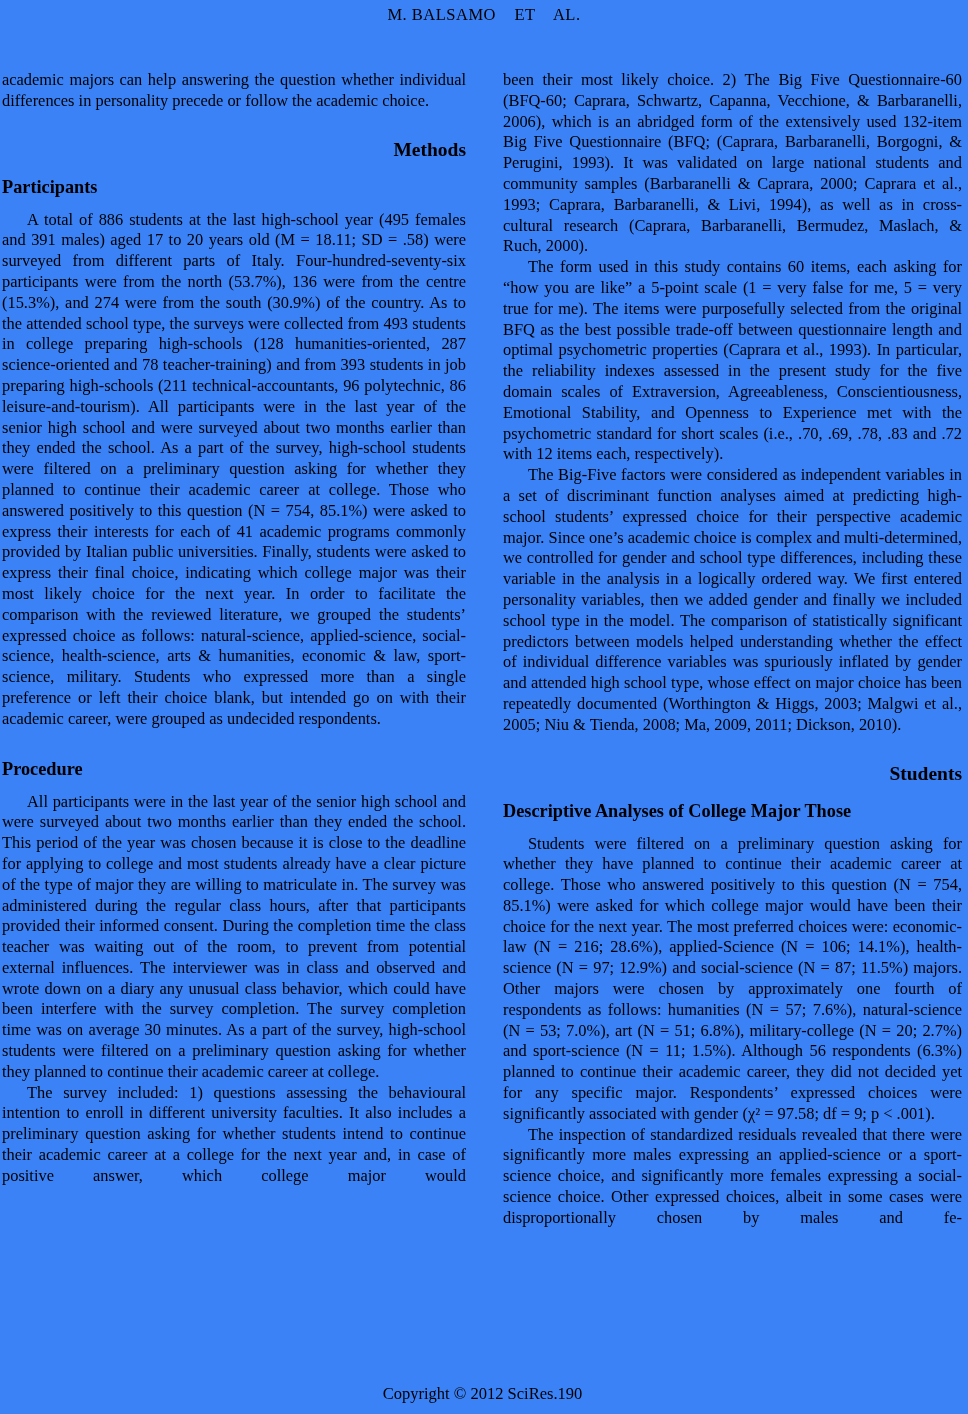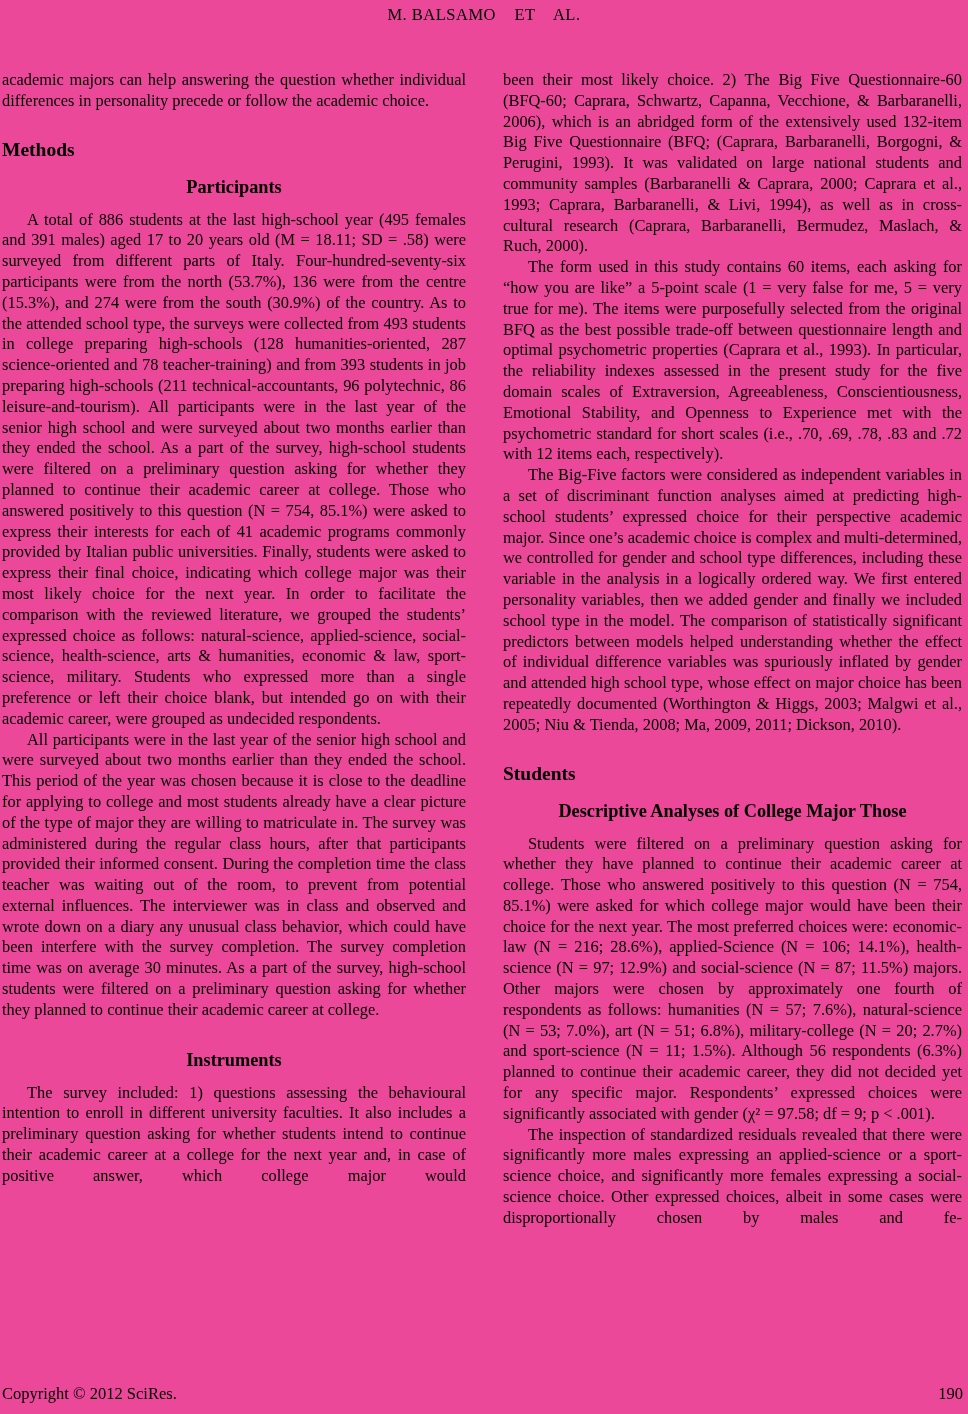--- a/index.html
+++ b/index.html
@@ -4,21 +4,21 @@
 <style>
   html, body {
     margin: 0;
     padding: 0;
     background: #ffffff;
   }
   .page {
     position: relative;
     width: 968px;
     height: 1414px;
-    background: #ec4899;
+    background: #3b82f6;
     color: #000000;
     font-family: "Liberation Serif", "DejaVu Serif", serif;
     overflow: hidden;
   }
   .running-head {
     position: absolute;
     top: 5px;
     left: 0;
     width: 100%;
     text-align: center;
@@ -46,57 +46,57 @@
     line-height: 20.8px;
     text-align: justify;
   }
   .col p.indent { text-indent: 25px; }
   .col p.justify-last { text-align-last: justify; }
   .col h1 {
     margin: 26px 0 15px 0;
     font-size: 19.5px;
     line-height: 23px;
     font-weight: bold;
-    text-align: left;
+    text-align: right;
   }
   .col h2 {
     margin: 28px 0 12px 0;
     font-size: 18.3px;
     line-height: 22px;
     font-weight: bold;
-    text-align: center;
+    text-align: left;
   }
   .col h1 + h2 { margin-top: 12px; }
   .footer {
     position: absolute;
     top: 1384px;
     left: 2px;
     width: 961px;
     display: flex;
-    justify-content: space-between;
+    justify-content: center;
     font-size: 16.5px;
     line-height: 20px;
   }
 </style>
 </head>
 <body>
 
 <div class="page">
 
   <div class="running-head">M. BALSAMO    ET    AL.</div>
 
   <div class="columns">
 
     <div class="col col-left">
       <p class="cont">academic majors can help answering the question whether individual differences in personality precede or follow the academic choice.</p>
       <h1>Methods</h1>
       <h2>Participants</h2>
       <p class="indent">A total of 886 students at the last high-school year (495 females and 391 males) aged 17 to 20 years old (M = 18.11; SD = .58) were surveyed from different parts of Italy. Four-hundred-seventy-six participants were from the north (53.7%), 136 were from the centre (15.3%), and 274 were from the south (30.9%) of the country. As to the attended school type, the surveys were collected from 493 students in college preparing high-schools (128 humanities-oriented, 287 science-oriented and 78 teacher-training) and from 393 students in job preparing high-schools (211 technical-accountants, 96 polytechnic, 86 leisure-and-tourism). All participants were in the last year of the senior high school and were surveyed about two months earlier than they ended the school. As a part of the survey, high-school students were filtered on a preliminary question asking for whether they planned to continue their academic career at college. Those who answered positively to this question (N = 754, 85.1%) were asked to express their interests for each of 41 academic programs commonly provided by Italian public universities. Finally, students were asked to express their final choice, indicating which college major was their most likely choice for the next year. In order to facilitate the comparison with the reviewed literature, we grouped the students’ expressed choice as follows: natural-science, applied-science, social-science, health-science, arts &amp; humanities, economic &amp; law, sport-science, military. Students who expressed more than a single preference or left their choice blank, but intended go on with their academic career, were grouped as undecided respondents.</p>
+      <h2>Procedure</h2>
       <p class="indent">All participants were in the last year of the senior high school and were surveyed about two months earlier than they ended the school. This period of the year was chosen because it is close to the deadline for applying to college and most students already have a clear picture of the type of major they are willing to matriculate in. The survey was administered during the regular class hours, after that participants provided their informed consent. During the completion time the class teacher was waiting out of the room, to prevent from potential external influences. The interviewer was in class and observed and wrote down on a diary any unusual class behavior, which could have been interfere with the survey completion. The survey completion time was on average 30 minutes. As a part of the survey, high-school students were filtered on a preliminary question asking for whether they planned to continue their academic career at college.</p>
-      <h2>Instruments</h2>
       <p class="indent justify-last">The survey included: 1) questions assessing the behavioural intention to enroll in different university faculties. It also includes a preliminary question asking for whether students intend to continue their academic career at a college for the next year and, in case of positive answer, which college major would</p>
     </div>
 
     <div class="col col-right">
       <p class="cont">been their most likely choice. 2) The Big Five Questionnaire-60 (BFQ-60; Caprara, Schwartz, Capanna, Vecchione, &amp; Barbaranelli, 2006), which is an abridged form of the extensively used 132-item Big Five Questionnaire (BFQ; (Caprara, Barbaranelli, Borgogni, &amp; Perugini, 1993). It was validated on large national students and community samples (Barbaranelli &amp; Caprara, 2000; Caprara et al., 1993; Caprara, Barbaranelli, &amp; Livi, 1994), as well as in cross-cultural research (Caprara, Barbaranelli, Bermudez, Maslach, &amp; Ruch, 2000).</p>
       <p class="indent">The form used in this study contains 60 items, each asking for “how you are like” a 5-point scale (1 = very false for me, 5 = very true for me). The items were purposefully selected from the original BFQ as the best possible trade-off between questionnaire length and optimal psychometric properties (Caprara et al., 1993). In particular, the reliability indexes assessed in the present study for the five domain scales of Extraversion, Agreeableness, Conscientiousness, Emotional Stability, and Openness to Experience met with the psychometric standard for short scales (i.e., .70, .69, .78, .83 and .72 with 12 items each, respectively).</p>
       <p class="indent">The Big-Five factors were considered as independent variables in a set of discriminant function analyses aimed at predicting high-school students’ expressed choice for their perspective academic major. Since one’s academic choice is complex and multi-determined, we controlled for gender and school type differences, including these variable in the analysis in a logically ordered way. We first entered personality variables, then we added gender and finally we included school type in the model. The comparison of statistically significant predictors between models helped understanding whether the effect of individual difference variables was spuriously inflated by gender and attended high school type, whose effect on major choice has been repeatedly documented (Worthington &amp; Higgs, 2003; Malgwi et al., 2005; Niu &amp; Tienda, 2008; Ma, 2009, 2011; Dickson, 2010).</p>
       <h1>Students</h1>
       <h2>Descriptive Analyses of College Major Those</h2>
       <p class="indent">Students were filtered on a preliminary question asking for whether they have planned to continue their academic career at college. Those who answered positively to this question (N = 754, 85.1%) were asked for which college major would have been their choice for the next year. The most preferred choices were: economic-law (N = 216; 28.6%), applied-Science (N = 106; 14.1%), health-science (N = 97; 12.9%) and social-science (N = 87; 11.5%) majors. Other majors were chosen by approximately one fourth of respondents as follows: humanities (N = 57; 7.6%), natural-science (N = 53; 7.0%), art (N = 51; 6.8%), military-college (N = 20; 2.7%) and sport-science (N = 11; 1.5%). Although 56 respondents (6.3%) planned to continue their academic career, they did not decided yet for any specific major. Respondents’ expressed choices were significantly associated with gender (χ² = 97.58; df = 9; p &lt; .001).</p>

